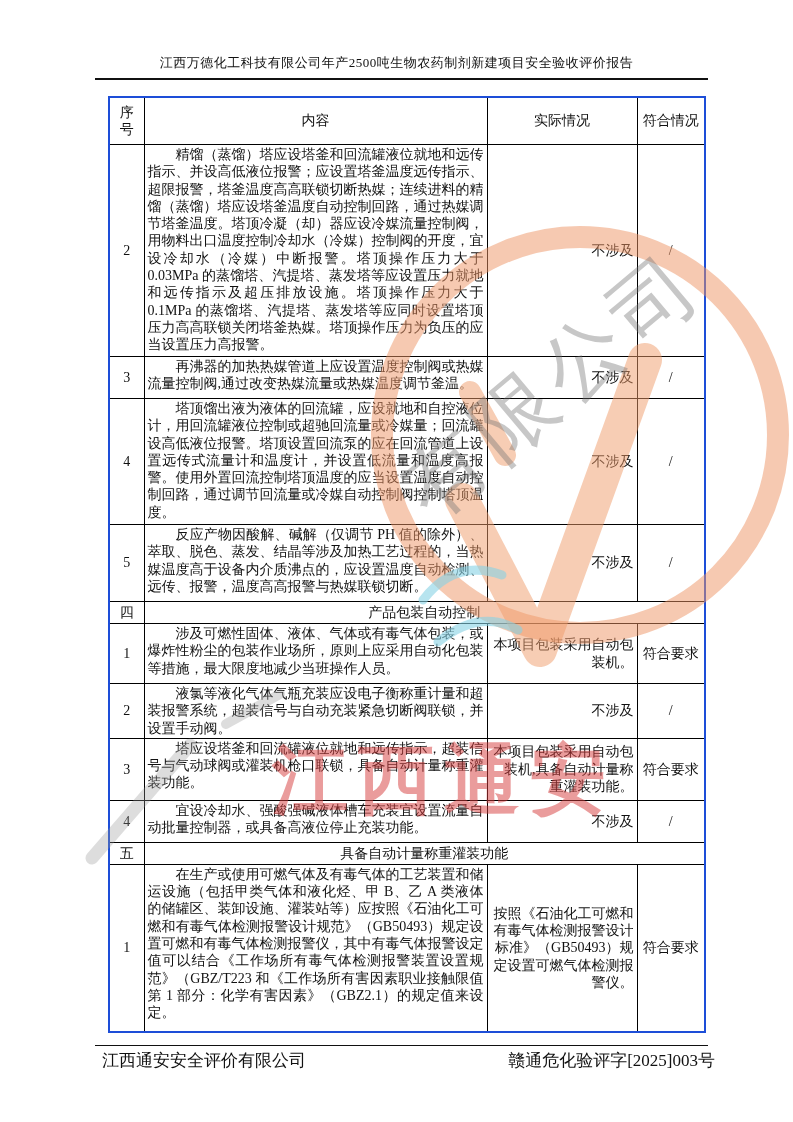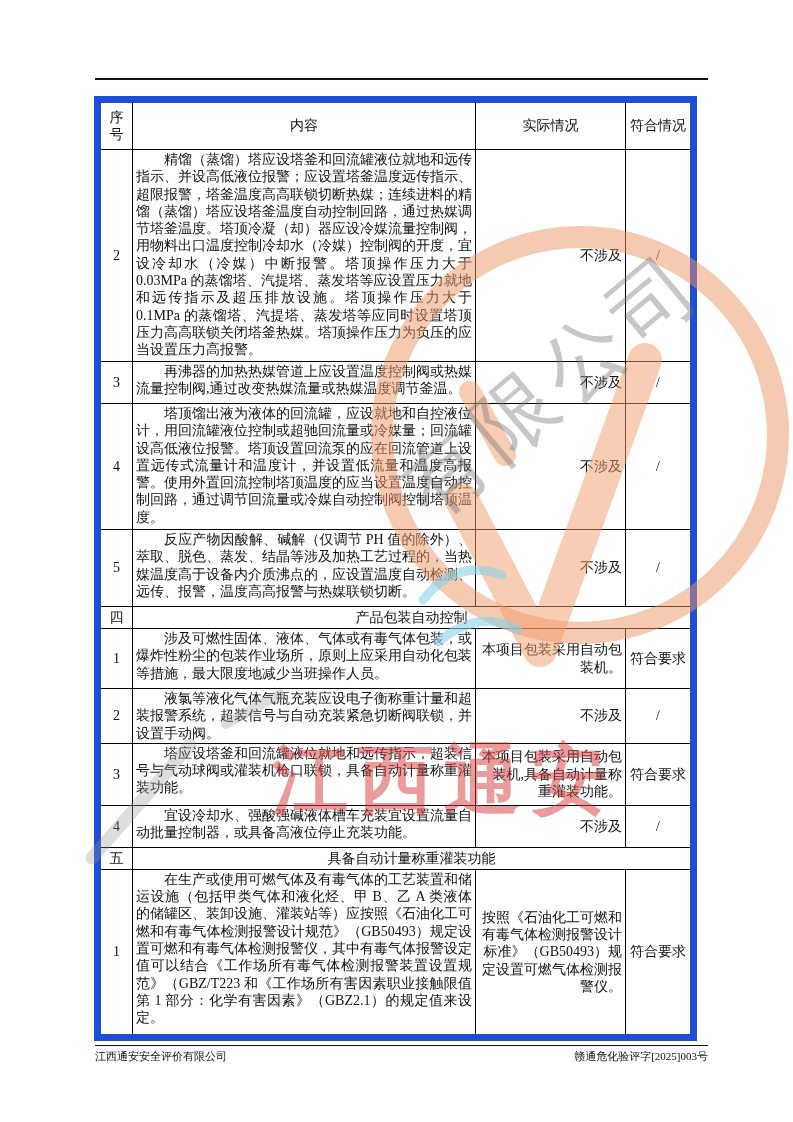--- a/index.html
+++ b/index.html
@@ -14,25 +14,25 @@
   }
   .doc-header{
     position:absolute;top:54px;left:0;width:793px;
     text-align:center;font-size:13px;letter-spacing:0.5px;color:#111;
   }
   .header-rule{
     position:absolute;top:78px;left:95px;width:613px;
     border-top:2px solid #111;height:0;
   }
   table.checklist{
-    position:absolute;left:94px;top:96px;
+    position:absolute;left:108px;top:96px;
     width:596px;
     border-collapse:collapse;
     table-layout:fixed;
-    border:7px solid #1d4ed8;
+    border:2px solid #1d4ed8;
     font-size:14px;
     z-index:1;
   }
   table.checklist th, table.checklist td{
     border:1px solid #000;
     padding:1px 3px;
     line-height:17.3px;
     font-weight:normal;
   }
   th.h-cell{
@@ -42,35 +42,36 @@
   td.c-content{vertical-align:top;padding:1px 7px;}
   td.c-content .para{margin:0;text-indent:2em;text-align:justify;}
   td.c-actual{text-align:right;vertical-align:middle;padding:1px 6px;}
   td.c-comp{text-align:center;vertical-align:middle;padding:1px 9px;}
   td.c-section{text-align:center;vertical-align:middle;margin-top:32px;}
   .footer-rule{
     position:absolute;top:1045px;left:95px;width:613px;
     border-top:1.5px solid #111;height:0;
   }
   .doc-footer{
-    position:absolute;top:1049px;left:95px;width:613px;
+    position:absolute;top:1049px;left:102px;width:613px;
     display:flex;justify-content:space-between;align-items:flex-start;
-    font-size:11px;
+    font-size:17px;
   }
   .doc-footer .center{position:absolute;left:0;right:0;text-align:center;}
   .watermark-layer{
     position:absolute;left:0;top:0;width:793px;height:1122px;
     pointer-events:none;z-index:5;
   }
 </style>
 </head>
 <body>
 
 <div class="page">
 
+  <div class="doc-header">江西万德化工科技有限公司年产2500吨生物农药制剂新建项目安全验收评价报告</div>
   <div class="header-rule"></div>
 
   <svg class="watermark-layer" width="793" height="1122" viewBox="0 0 793 1122">
     <circle cx="580" cy="435" r="198" fill="none" stroke-width="22" stroke="rgba(238,148,100,0.5)"></circle>
     <path d="M462 500 L540 650 L645 360" fill="none" stroke-width="34" stroke-linejoin="round" stroke-linecap="round" stroke="rgba(240,155,105,0.5)"></path>
     <path d="M470 392 L505 455" fill="none" stroke-width="22" stroke-linecap="round" stroke="rgba(240,155,105,0.5)"></path>
     <text transform="translate(432 522) rotate(-40)" font-size="82" letter-spacing="8" fill="rgba(115,115,115,0.4)">有限公司</text>
     <text x="272" y="806" font-size="76" letter-spacing="10" font-weight="bold" fill="rgba(214,58,58,0.5)">江西通安</text>
     <path d="M423 600 Q455 558 502 575" fill="none" stroke-width="9" stroke-linecap="round" stroke="rgba(135,210,228,0.6)"></path>
     <path d="M438 642 Q480 608 518 630" fill="none" stroke-width="9" stroke-linecap="round" stroke="rgba(135,210,228,0.6)"></path>

